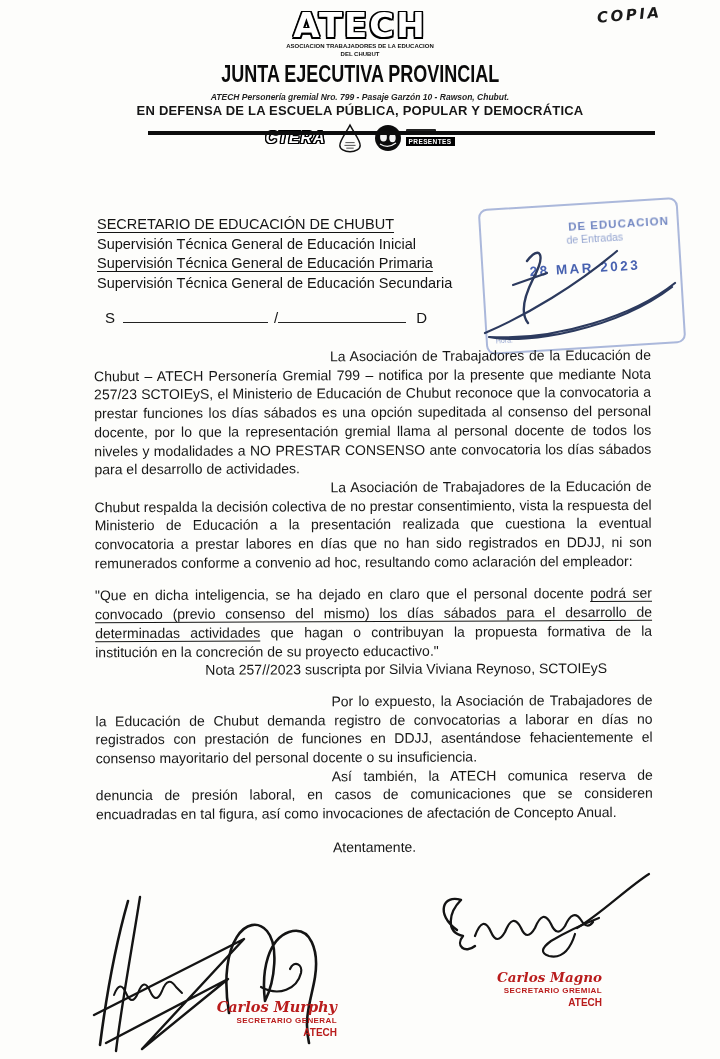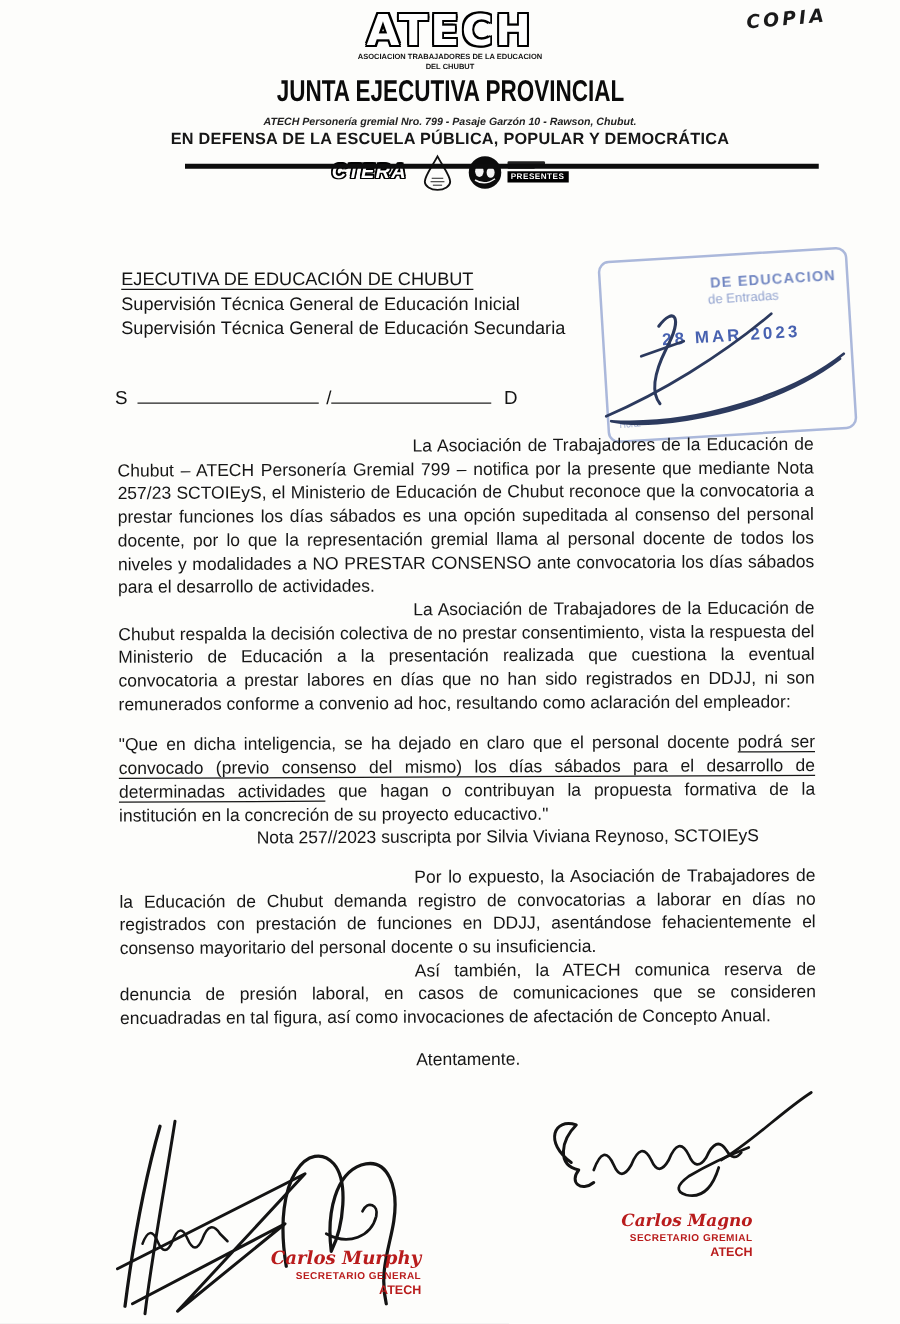--- a/index.html
+++ b/index.html
@@ -41,21 +41,21 @@
   .rule{position:absolute;top:131px;left:148px;width:507px;height:3.5px;background:#0d0d0d;}
   
   .copia{
     position:absolute;top:6px;left:597px;font-size:15px;font-weight:bold;font-style:italic;
     letter-spacing:2.5px;transform:rotate(-5deg);color:#1a1a1a;font-family:"DejaVu Sans",sans-serif;
   }
   
   .date-line{position:absolute;top:153px;right:70px;font-size:15px;color:#141414;}
   .recipient{position:absolute;top:215px;left:97px;font-size:14.5px;line-height:19.5px;color:#141414;}
   .u{text-decoration:underline;text-underline-offset:3px;}
-  .salutation{position:absolute;top:309px;left:92px;font-size:15px;color:#141414;}
+  .salutation{position:absolute;top:309px;left:105px;font-size:15px;color:#141414;}
   .blank-line{display:inline-block;border-bottom:1.6px solid #222;height:13px;vertical-align:baseline;}
   .blank-1{width:145px;margin-left:8px;margin-right:6px;}
   .blank-2{width:128px;margin-right:10px;}
   .body-text{
     position:absolute;top:347px;left:95px;width:557px;
     font-size:14px;line-height:18.7px;text-align:justify;color:#161616;
     transform:rotate(-0.25deg);
   }
   .body-text p{margin:0;}
   .ind{text-indent:236px;}
@@ -118,22 +118,23 @@
           <span class="tiny-bar short"></span>
           <span class="presentes-label">PRESENTES</span>
         </span>
       </span>
     </div>
   </div>
   <div class="rule"></div>
 
 
   <div class="recipient">
-    <div class="u">EJECUTIVA DE EDUCACIÓN DE CHUBUT</div>
+    <div class="u">SECRETARIO DE EDUCACIÓN DE CHUBUT</div>
     <div>Supervisión Técnica General de Educación Inicial</div>
+    <div class="u">Supervisión Técnica General de Educación Primaria</div>
     <div>Supervisión Técnica General de Educación Secundaria</div>
   </div>
 
   <div class="salutation">
     <span>S</span><span class="blank-line blank-1"></span><span>/</span><span class="blank-line blank-2"></span><span>D</span>
   </div>
 
   <div class="stamp">
     <div class="stamp-l1">DE EDUCACION</div>
     <div class="stamp-l2">de Entradas</div>

